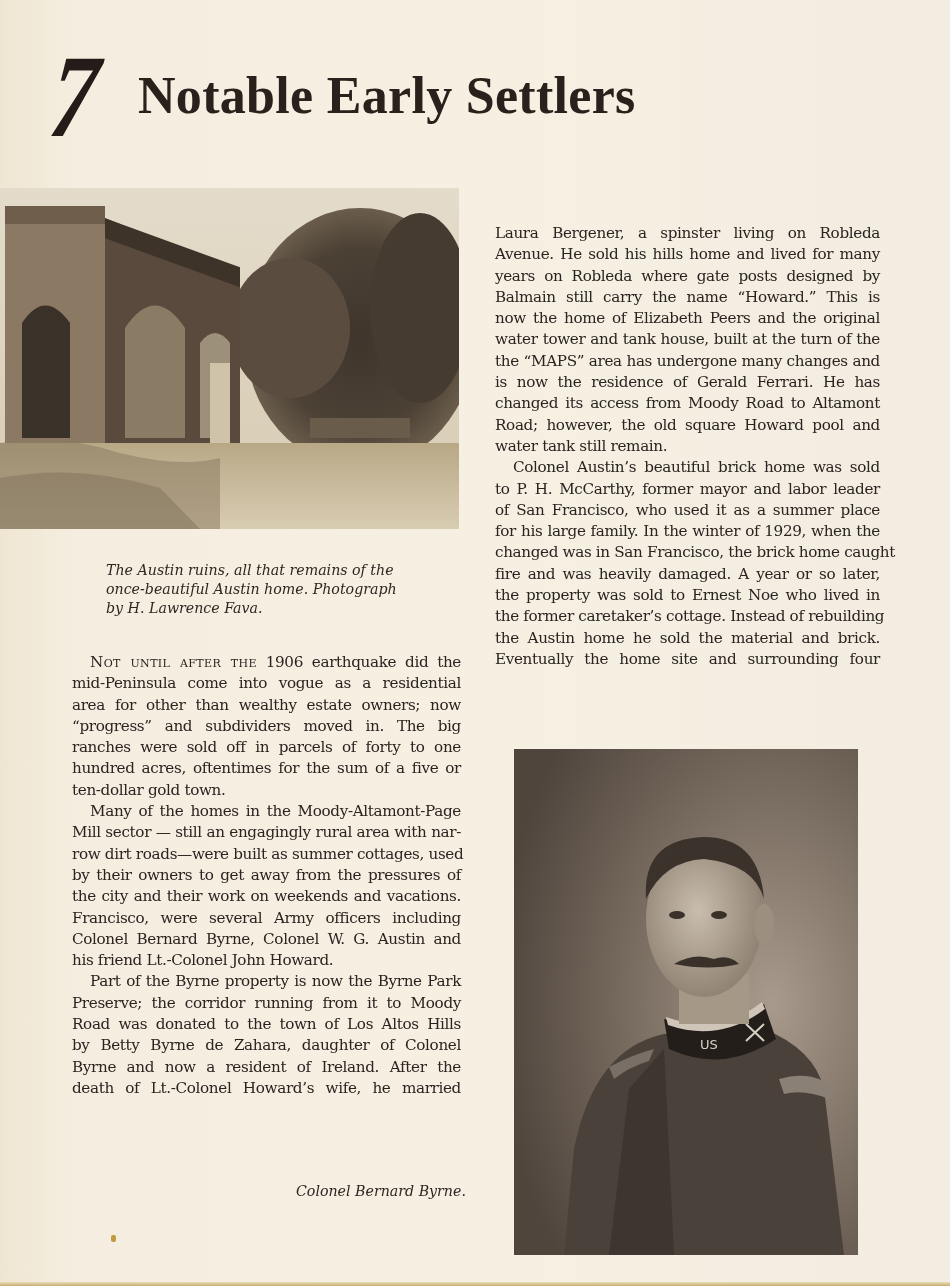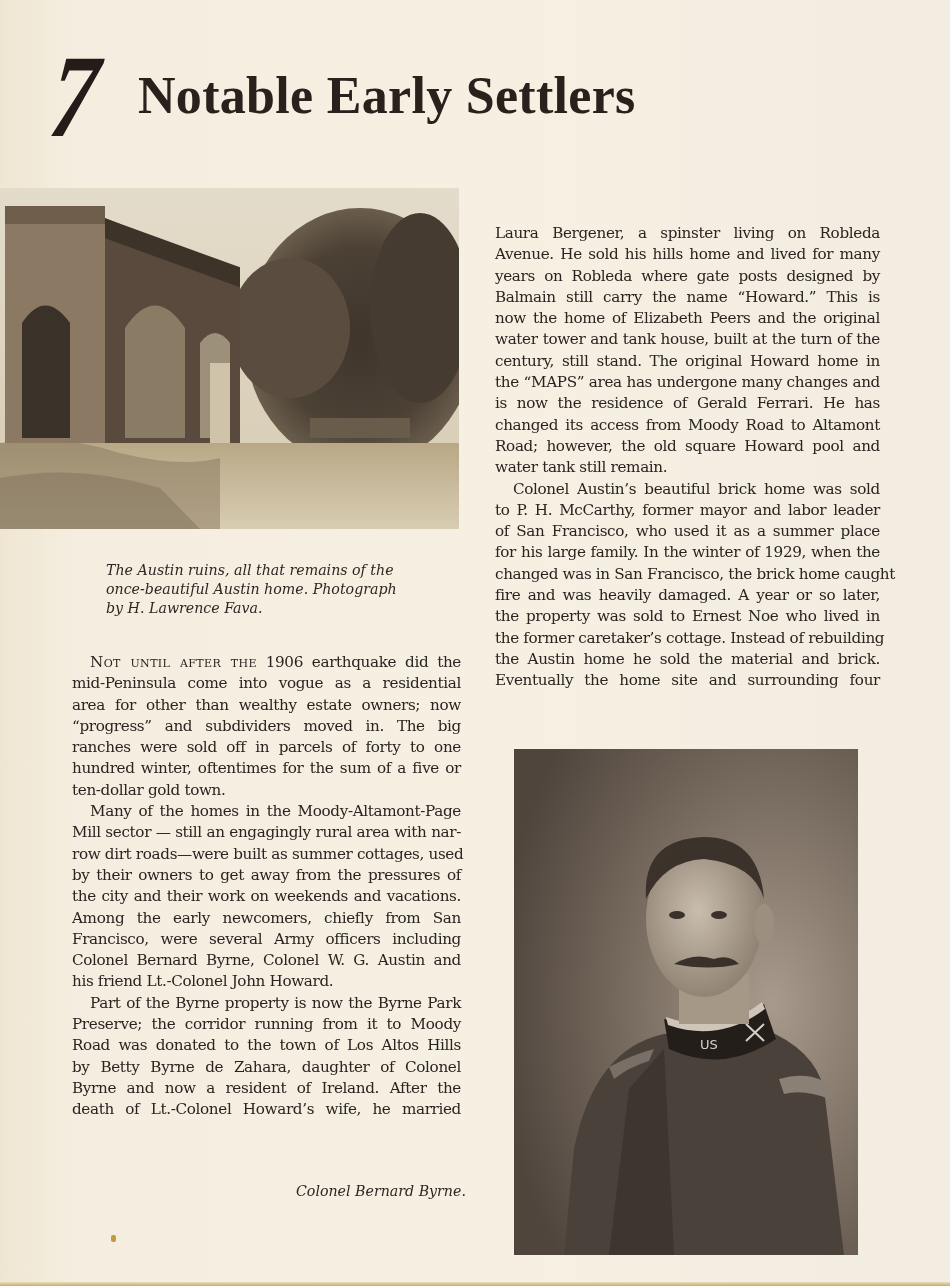--- a/index.html
+++ b/index.html
@@ -131,47 +131,45 @@
     <span>once-beautiful Austin home. Photograph</span>
     <span>by H. Lawrence Fava.</span>
   </div>
 
   <div class="col-left">
     <span class="line indent"><span class="smallcaps">Not until after the</span><span> 1906 earthquake did the</span></span>
     <span class="line">mid-Peninsula come into vogue as a residential</span>
     <span class="line">area for other than wealthy estate owners; now</span>
     <span class="line">“progress” and subdividers moved in. The big</span>
     <span class="line">ranches were sold off in parcels of forty to one</span>
-    <span class="line">hundred winter, oftentimes for the sum of a five or</span>
+    <span class="line">hundred acres, oftentimes for the sum of a five or</span>
     <span class="line last">ten-dollar gold town.</span>
     <span class="line indent">Many of the homes in the Moody-Altamont-Page</span>
     <span class="line">Mill sector — still an engagingly rural area with nar-</span>
     <span class="line">row dirt roads—were built as summer cottages, used</span>
     <span class="line">by their owners to get away from the pressures of</span>
     <span class="line">the city and their work on weekends and vacations.</span>
-    <span class="line">Among the early newcomers, chiefly from San</span>
     <span class="line">Francisco, were several Army officers including</span>
     <span class="line">Colonel Bernard Byrne, Colonel W. G. Austin and</span>
     <span class="line last">his friend Lt.-Colonel John Howard.</span>
     <span class="line indent">Part of the Byrne property is now the Byrne Park</span>
     <span class="line">Preserve; the corridor running from it to Moody</span>
     <span class="line">Road was donated to the town of Los Altos Hills</span>
     <span class="line">by Betty Byrne de Zahara, daughter of Colonel</span>
     <span class="line">Byrne and now a resident of Ireland. After the</span>
     <span class="line">death of Lt.-Colonel Howard’s wife, he married</span>
   </div>
 
   <div class="col-right">
     <span class="line">Laura Bergener, a spinster living on Robleda</span>
     <span class="line">Avenue. He sold his hills home and lived for many</span>
     <span class="line">years on Robleda where gate posts designed by</span>
     <span class="line">Balmain still carry the name “Howard.” This is</span>
     <span class="line">now the home of Elizabeth Peers and the original</span>
     <span class="line">water tower and tank house, built at the turn of the</span>
-    <span class="line">century, still stand. The original Howard home in</span>
     <span class="line">the “MAPS” area has undergone many changes and</span>
     <span class="line">is now the residence of Gerald Ferrari. He has</span>
     <span class="line">changed its access from Moody Road to Altamont</span>
     <span class="line">Road; however, the old square Howard pool and</span>
     <span class="line last">water tank still remain.</span>
     <span class="line indent">Colonel Austin’s beautiful brick home was sold</span>
     <span class="line">to P. H. McCarthy, former mayor and labor leader</span>
     <span class="line">of San Francisco, who used it as a summer place</span>
     <span class="line">for his large family. In the winter of 1929, when the</span>
     <span class="line">changed was in San Francisco, the brick home caught</span>

